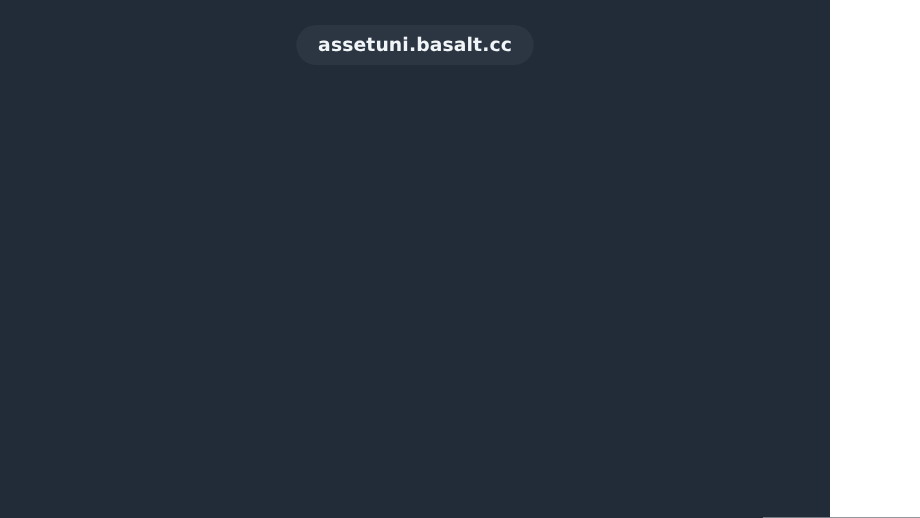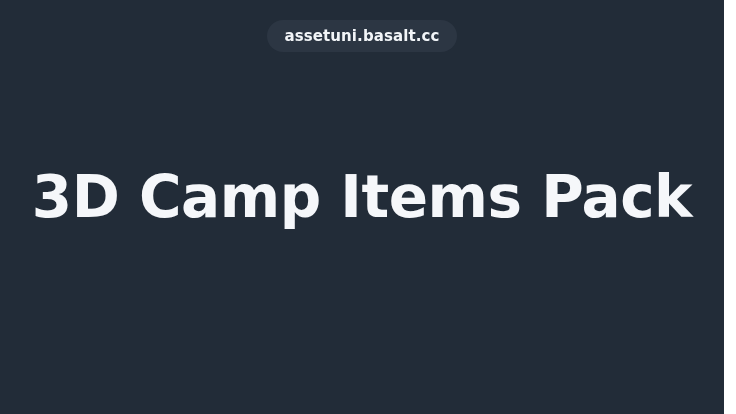--- a/index.html
+++ b/index.html
@@ -12,21 +12,21 @@
     width: 736px;
     height: 414px;
     overflow: hidden;
     font-family: "DejaVu Sans", "Liberation Sans", sans-serif;
     -webkit-font-smoothing: antialiased;
   }
 
   .page {
     position: relative;
     box-sizing: border-box;
-    width: 724px;
+    width: 664px;
     height: 414px;
     background: #222c38;
     display: flex;
     flex-direction: column;
     align-items: center;
   }
 
   
   .badge-row {
     width: 100%;
@@ -90,19 +90,16 @@
 <body>
 
 <div class="page">
 
   <div class="badge-row">
     <div class="domain-badge">
       <span class="domain-badge-label">assetuni.basalt.cc</span>
     </div>
   </div>
 
-  <div class="hero">
-    <h1 class="hero-title">3D Camp Items Pack</h1>
-  </div>
 
   <div class="canvas-body"></div>
 
 </div>
 
 </body></html>

